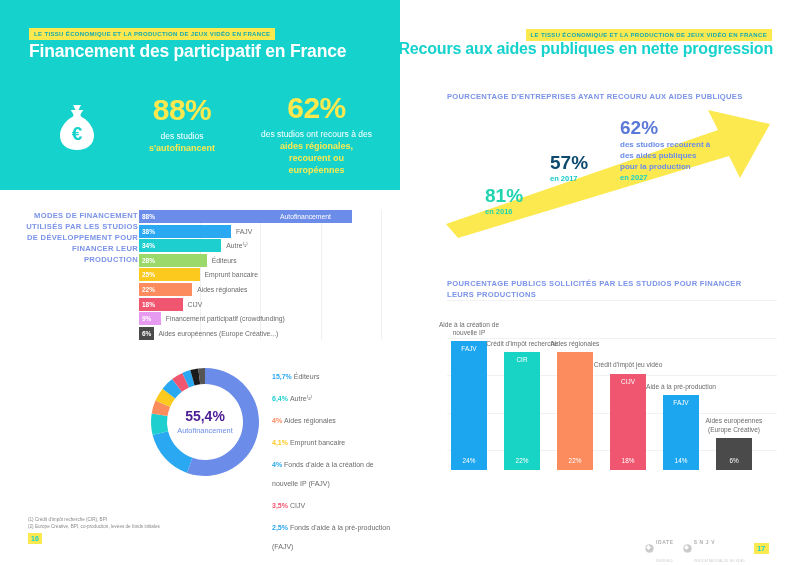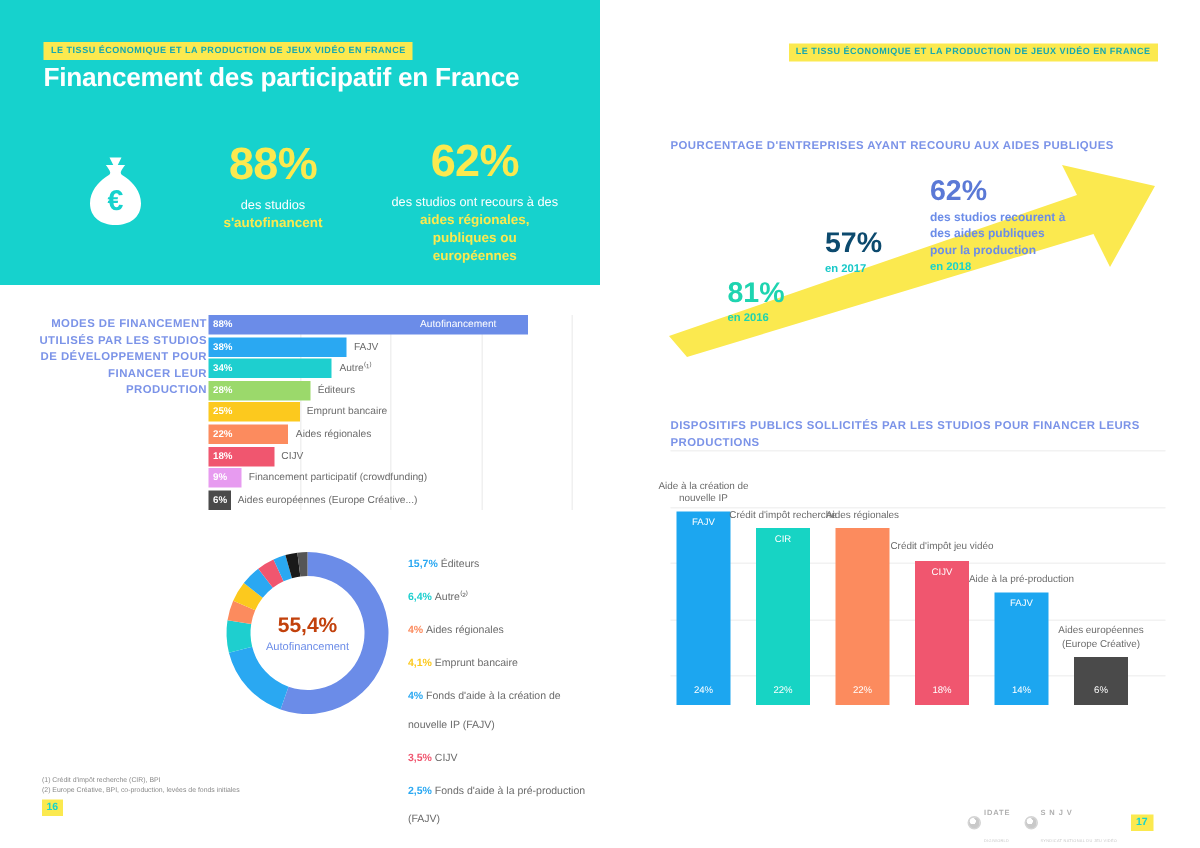--- a/index.html
+++ b/index.html
@@ -57,21 +57,21 @@
   .grid-v{position:absolute;top:0;width:1px;height:130px;background:#f0f0f0;}
 
   
   .donut-block{position:absolute;left:0;top:358px;width:400px;height:150px;}
   .donut-title{position:absolute;left:18px;top:26px;width:118px;text-align:right;}
   .donut-wrap{position:absolute;left:143px;top:2px;width:124px;height:124px;}
   .donut-center{
     position:absolute;left:0;top:0;width:124px;height:124px;
     display:flex;flex-direction:column;align-items:center;justify-content:center;
   }
-  .donut-pct{color:#c2410c;font-size:14px;font-weight:bold;line-height:1;}
+  .donut-pct{color:#4c1d95;font-size:14px;font-weight:bold;line-height:1;}
   .donut-lab{color:#6b8ce8;font-size:7.4px;margin-top:3px;}
   .legend{position:absolute;left:272px;top:6px;width:128px;}
   .leg-item{margin-bottom:2.4px;line-height:1.22;}
   .leg-pct{font-size:7px;font-weight:bold;}
   .leg-txt{font-size:7px;color:#6b6b6b;}
 
   .footnotes{position:absolute;left:28px;top:516px;font-size:4.6px;color:#8a8a8a;line-height:1.55;}
   .pagenum-left{
     position:absolute;left:28px;top:533px;background:#fbe94f;color:#16d2cd;
     font-size:7px;font-weight:bold;padding:2px 3px;line-height:1;
@@ -150,21 +150,21 @@
       <div class="stat-88">
         <div class="bignum">88%</div>
         <div class="sub-white">des studios</div>
         <div class="sub-yellow">s'autofinancent</div>
       </div>
 
       <div class="stat-62">
         <div class="bignum b62">62%</div>
         <div class="sub-white">des studios ont recours à des</div>
         <div class="sub-yellow">aides régionales,</div>
-        <div class="sub-yellow">publiques ou</div>
+        <div class="sub-yellow">recourent ou</div>
         <div class="sub-yellow">européennes</div>
       </div>
     </div>
   </div>
 
   <div class="modes-block">
     <div class="sec-title modes-title">MODES DE FINANCEMENT UTILISÉS PAR LES STUDIOS DE DÉVELOPPEMENT POUR FINANCER LEUR PRODUCTION</div>
     <div class="bars" id="hbars">
         <div class="grid-v" style="left: 60.5px;"></div>
         <div class="grid-v" style="left: 121px;"></div>
@@ -280,20 +280,21 @@
   </div>
 
   <div class="footnotes">
     <div>(1) Crédit d'impôt recherche (CIR), BPI</div>
     <div>(2) Europe Créative, BPI, co-production, levées de fonds initiales</div>
   </div>
   <div class="pagenum-left">16</div>
 
   <div class="right">
     <div class="tag r-tag">LE TISSU ÉCONOMIQUE ET LA PRODUCTION DE JEUX VIDÉO EN FRANCE</div>
+    <div class="r-title">Recours aux aides publiques en nette progression</div>
 
     <div class="sec-title r-sub1">POURCENTAGE D'ENTREPRISES AYANT RECOURU AUX AIDES PUBLIQUES</div>
 
     <div class="arrow-area">
       <svg width="360" height="132" viewBox="0 0 360 132">
         <path d="M6 116 L278 22 L268 2 L330 16 L300 70 L289 48 L18 130 Z" fill="#fbe94f"></path>
       </svg>
       <div class="num56">
         <div class="n-big" id="p0v" style="color: rgb(30, 212, 176);">81%</div>
         <div class="n-yr" id="p0y" style="color: rgb(30, 212, 176);">en 2016</div>
@@ -301,26 +302,26 @@
       <div class="num57">
         <div class="n-big" id="p1v" style="color: #0c4a6e;">57%</div>
         <div class="n-yr" id="p1y" style="color: rgb(22, 200, 200);">en 2017</div>
       </div>
       <div class="num62">
         <div class="n-big" id="p2v" style="color: rgb(91, 121, 214);">62%</div>
         <div class="n-desc">
           <span>des studios recourent à</span><br>
           <span>des aides publiques</span><br>
           <span>pour la production</span>
-          <span class="yr">en 2018</span>
+          <span class="yr">en 2027</span>
         </div>
       </div>
     </div>
 
-    <div class="sec-title r-sub2">DISPOSITIFS PUBLICS SOLLICITÉS PAR LES STUDIOS POUR FINANCER LEURS PRODUCTIONS</div>
+    <div class="sec-title r-sub2">POURCENTAGE PUBLICS SOLLICITÉS PAR LES STUDIOS POUR FINANCER LEURS PRODUCTIONS</div>
     <div class="vbars" id="vbars">
         <div class="hgrid" style="top: 0px;"></div>
         <div class="hgrid" style="top: 37.5px;"></div>
         <div class="hgrid" style="top: 75px;"></div>
         <div class="hgrid" style="top: 112.5px;"></div>
         <div class="hgrid" style="top: 150px;"></div>
         <div class="vb-col" style="left: 4px; height: 150px;">
           <div class="vb" style="height: 128.571px; background: rgb(28, 166, 240);">
             <div class="vb-tag">FAJV</div>
             <div class="vb-pct">24%</div>

